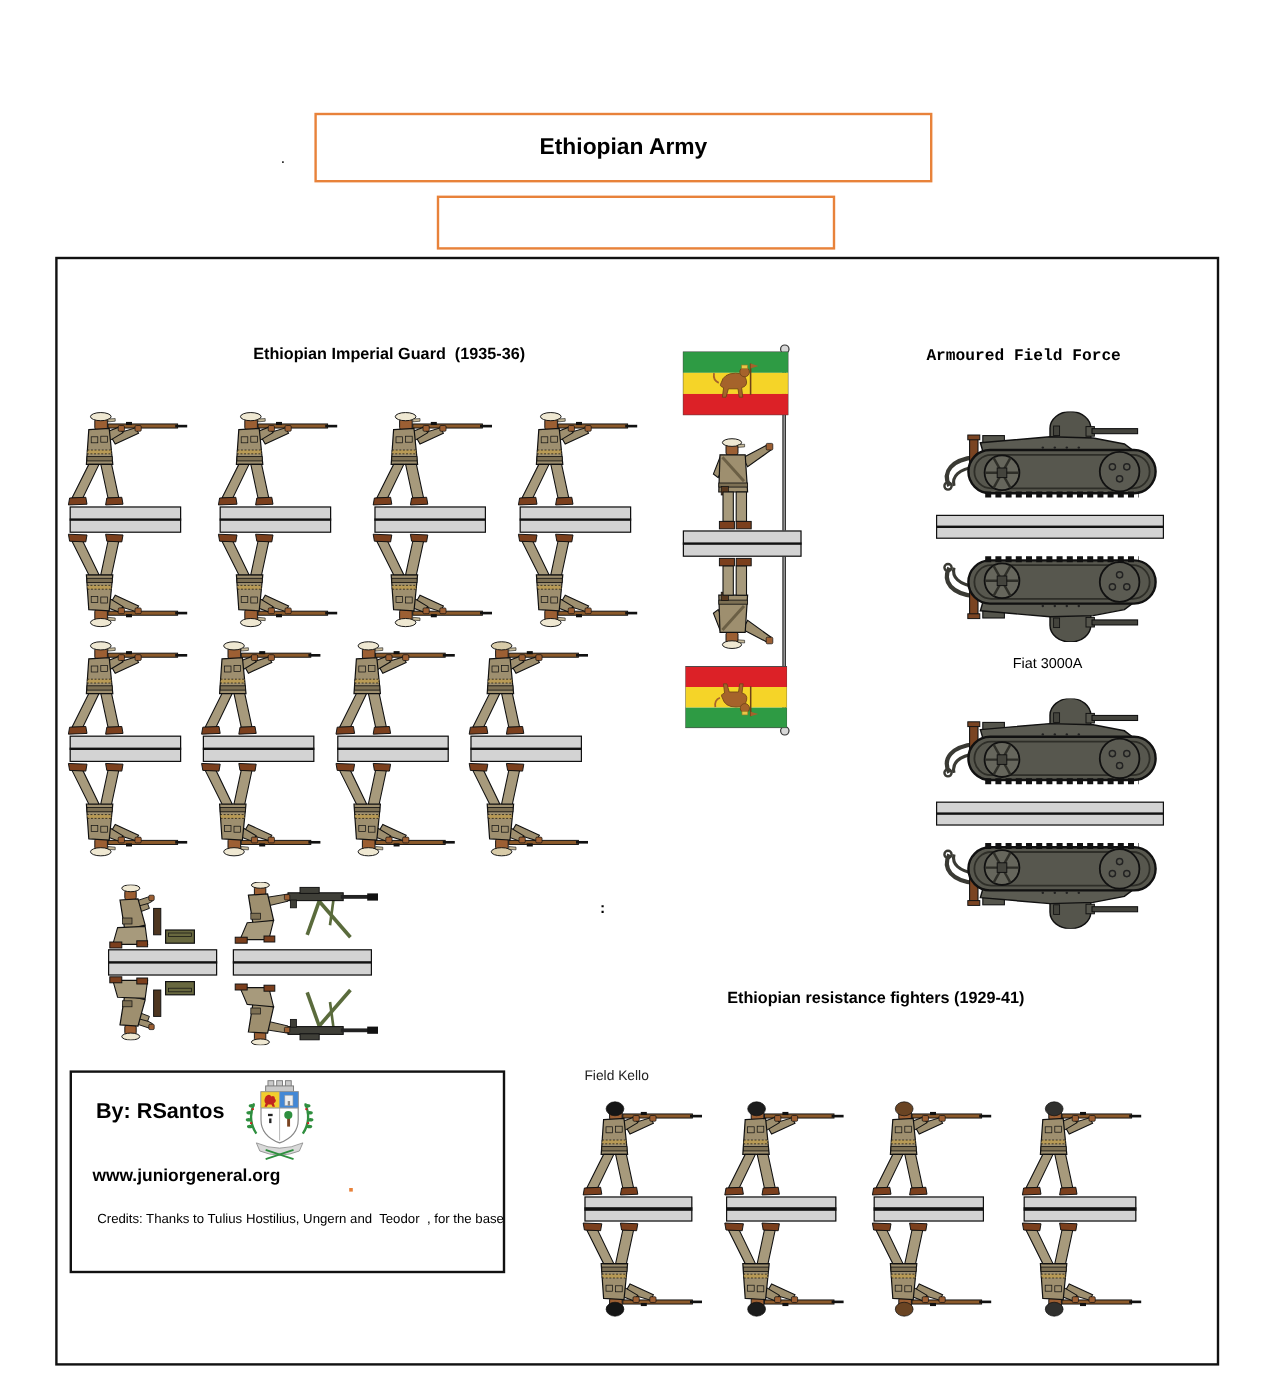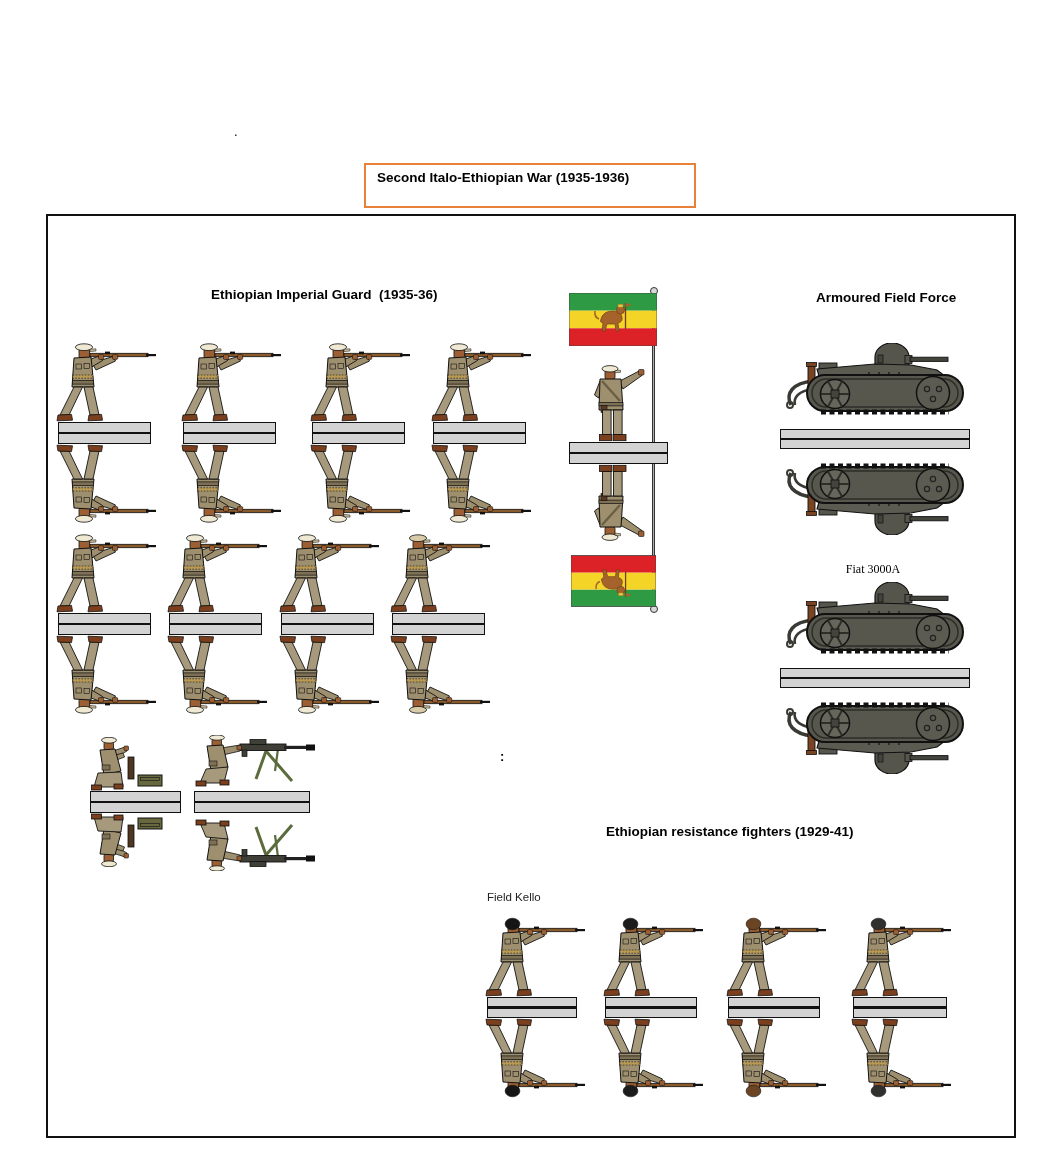--- a/index.html
+++ b/index.html
@@ -201,31 +201,33 @@
         <circle cx="39.5" cy="32" r="3.5" fill="#2F8F3F"></circle>
         <line x1="32" y1="12" x2="32" y2="54" stroke="#999" stroke-width="0.6"></line>
         <line x1="16" y1="26" x2="48" y2="26" stroke="#999" stroke-width="0.6"></line>
         <path d="M12,56 q20,9 40,0 l-3,7 q-17,7 -34,0 z" fill="#D9D9D9" stroke="#888" stroke-width="0.7"></path>
         <line x1="20" y1="70" x2="44" y2="62" stroke="#2F8F3F" stroke-width="1.6"></line>
         <line x1="20" y1="62" x2="44" y2="70" stroke="#2F8F3F" stroke-width="1.6"></line>
       </symbol>
     </defs>
   </svg>
 
+  <div class="obox" style="left:262px;top:94px;width:515px;height:58px;">
+    <div class="title-text">Ethiopian Army</div>
+  </div>
   <span class="dot" style="left:234px;top:124px;">.</span>
 
   <div class="obox" style="left:364px;top:163px;width:332px;height:45px;padding:3px 0 0 11px;">
-    <div class="sub-line">Second Italo-Ethiopian War (1935-1936)</div>
   </div>
 
   <div class="kbox" style="left:46px;top:214px;width:970px;height:924px;background:transparent;"></div>
 
   <div class="h-bold pre" style="left:199px;top:287px;">Ethiopian Imperial Guard  (1935-36)</div>
-  <div class="h-bold" style="left:816px;top:290px;">Armoured Field Force</div>
-  <div class="lbl" style="left:839px;top:562px;width:68px;text-align:center;font-family:Liberation Serif, serif;">Fiat 3000A</div>
+  <div class="h-bold" style="left:772px;top:290px;font-family:Liberation Mono, monospace;">Armoured Field Force</div>
+  <div class="lbl" style="left:839px;top:546px;width:68px;text-align:center;">Fiat 3000A</div>
   <div class="h-bold" style="left:606px;top:824px;">Ethiopian resistance fighters (1929-41)</div>
   <div class="lbl" style="left:487px;top:891px;font-size:11.5px;color:#222;">Field Kello</div>
   <div class="h-bold" style="left:500px;top:749px;font-size:13px;">:</div>
 
   <div class="unit" style="left:56px;top:342px;width:104px;height:182px;">
     <svg width="104" height="80" style="left:0;top:0">
         <use href="#sym-rifleman"></use>
       </svg>
     <div class="base" style="left:2px;top:80px;width:93px;height:22px;">
         <div class="bline"></div>
@@ -418,14 +420,23 @@
         <use href="#sym-resistance"></use>
       </svg>
     <div class="base" style="left:2px;top:80px;width:94px;height:21px;">
         <div class="bline"></div>
       </div>
     <svg class="mirror" width="104" height="80" style="left:0;top:101px">
         <use href="#sym-resistance"></use>
       </svg>
   </div>
 
+  <div class="kbox" style="left:58px;top:892px;width:363px;height:169px;">
+    <div style="position:absolute;left:20px;top:22px;font-weight:bold;font-size:18px;">By: RSantos</div>
+    <svg width="62" height="72" style="position:absolute;left:142px;top:4px;">
+        <use href="#sym-arms"></use>
+      </svg>
+    <div style="position:absolute;left:17px;top:78px;font-weight:bold;font-size:14.5px;">www.juniorgeneral.org</div>
+    <div class="pre" style="position:absolute;left:9px;top:116px;font-size:11px;">Credits: Thanks to Tulius Hostilius, Ungern and  Teodor  , for the base</div>
+    <div style="position:absolute;left:231px;top:96px;width:3px;height:3px;background:#E8823A;"></div>
+  </div>
 
 </div>
 
 </body></html>

